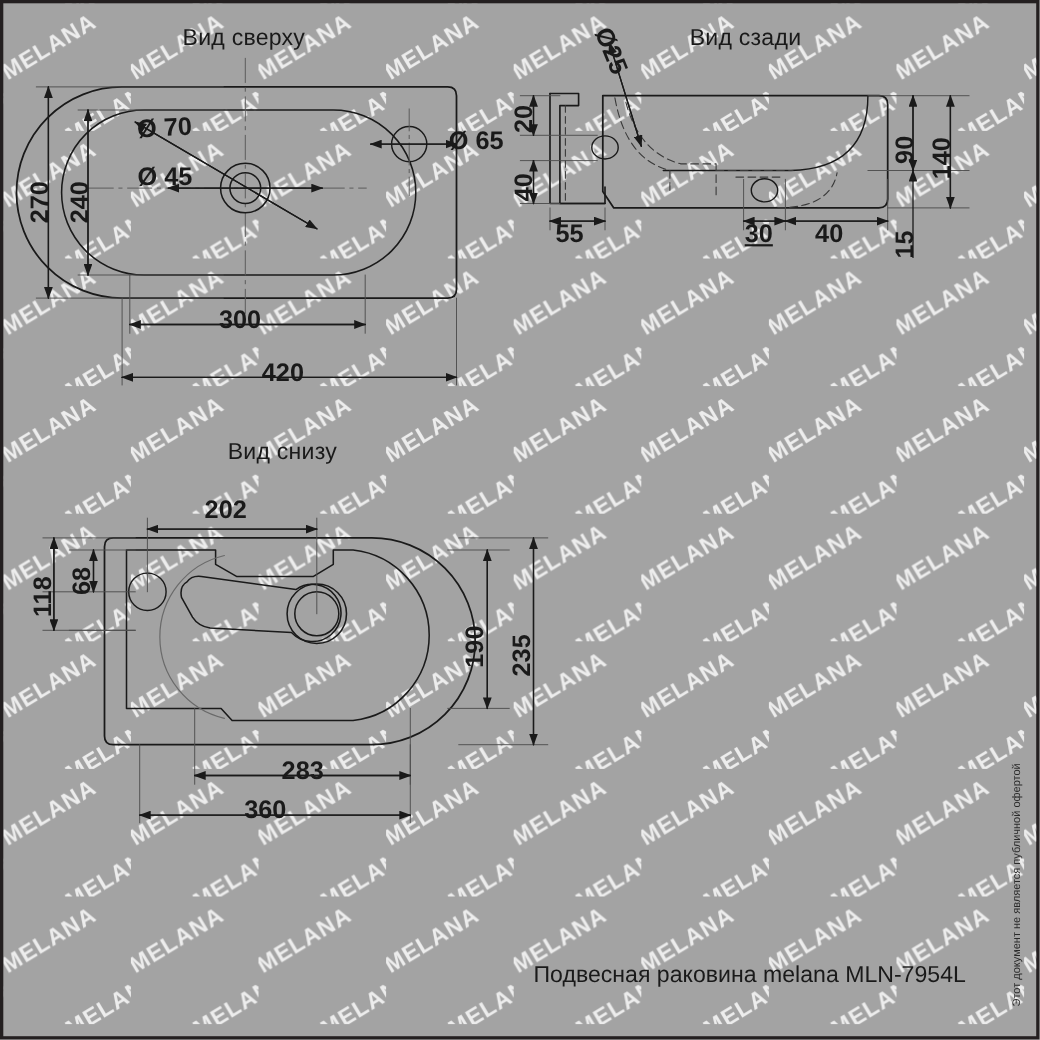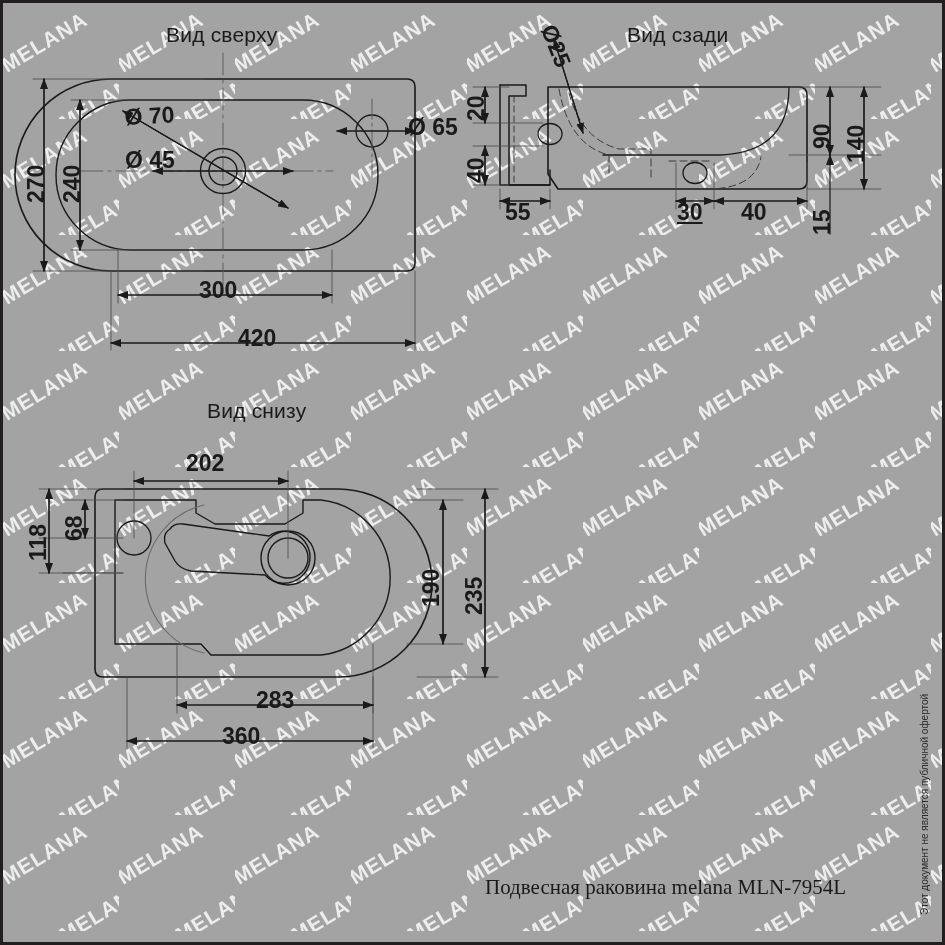--- a/index.html
+++ b/index.html
@@ -301,16 +301,16 @@
   <div class="lbl view-title" style="left:204px;top:396px;">Вид снизу</div>
 
   <div class="lbl dim" style="left:183px;top:447px;">202</div>
   <div class="lbl dim rot90" style="left:22px;top:558px;">118</div>
   <div class="lbl dim rot90" style="left:58px;top:538px;">68</div>
   <div class="lbl dim rot90" style="left:415px;top:604px;">190</div>
   <div class="lbl dim rot90" style="left:458px;top:612px;">235</div>
   <div class="lbl dim" style="left:253px;top:684px;">283</div>
   <div class="lbl dim" style="left:219px;top:720px;">360</div>
 
-  <div class="lbl footer-title" style="left:482px;top:872px;font-family:Liberation Serif, serif;">Подвесная раковина melana MLN-7954L</div>
+  <div class="lbl footer-title" style="left:482px;top:872px;">Подвесная раковина melana MLN-7954L</div>
   <div class="lbl side-note" style="left:916px;top:912px;">Этот документ не является публичной офертой</div>
 
 </div>
 
 </body></html>

